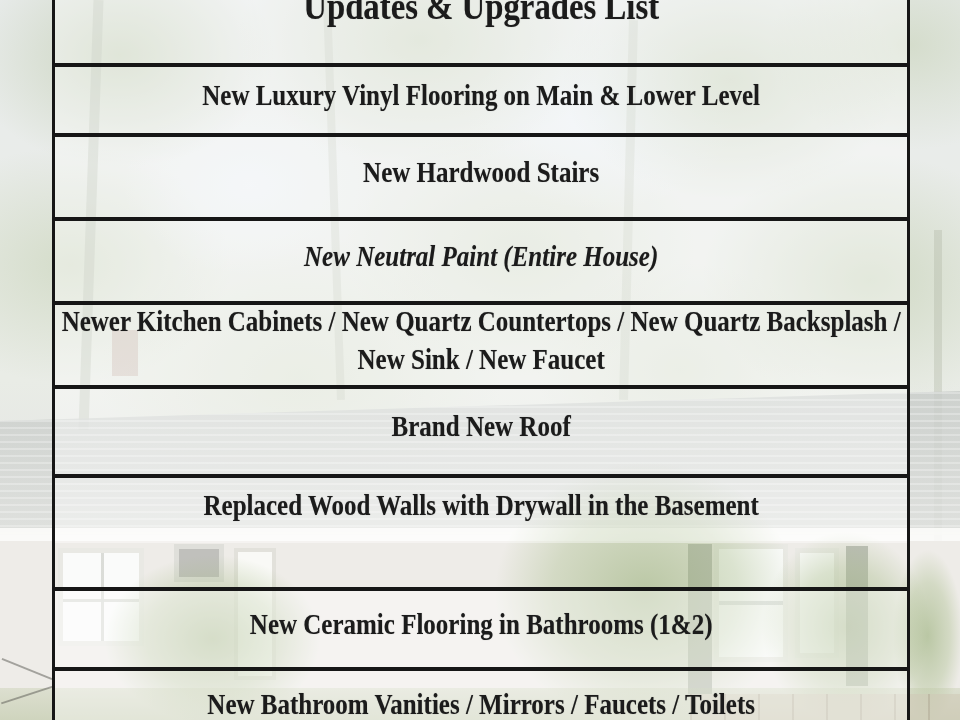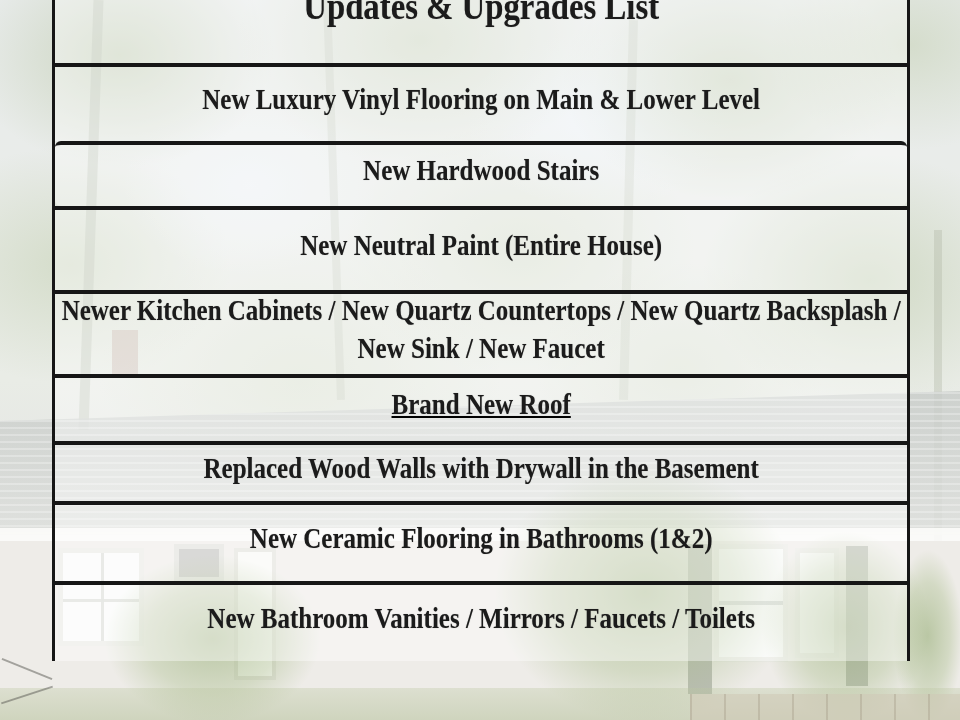--- a/index.html
+++ b/index.html
@@ -96,27 +96,27 @@
     border-right: 3px solid var(--border-c);
   }
   .row {
     display: flex; align-items: center; justify-content: center;
     border-top: 4px solid var(--border-c);
     background: var(--cell-bg);
     padding-bottom: 9px;
     overflow: hidden;
   }
   .row.title-row { border-top: none; height: 103px; }
-  .row.r1 { height: 78px; }
-  .row.r2 { height: 65px; border-radius: 6px; }
-  .row.r3 { height: 84px; }
+  .row.r1 { height: 70px; }
+  .row.r2 { height: 84px; }
+  .row.r3 { height: 84px; font-style: italic; }
   .row.r4 { height: 84px; }
-  .row.r5 { height: 67px; text-decoration: underline; }
-  .row.r6 { height: 60px; align-items: center; }
-  .row.r7 { height: 80px; }
+  .row.r5 { height: 89px; }
+  .row.r6 { height: 69px; align-items: center; }
+  .row.r7 { height: 80px; margin-top: 44px; }
   .row.r8 { height: 80px; }
   .cell-text {
     display: block; flex: none;
     width: 116%;
     transform: scaleX(0.862);
     transform-origin: 50% 50%;
     font-weight: 700;
     font-size: 29px;
     line-height: 1.3;
     color: var(--text-c);

